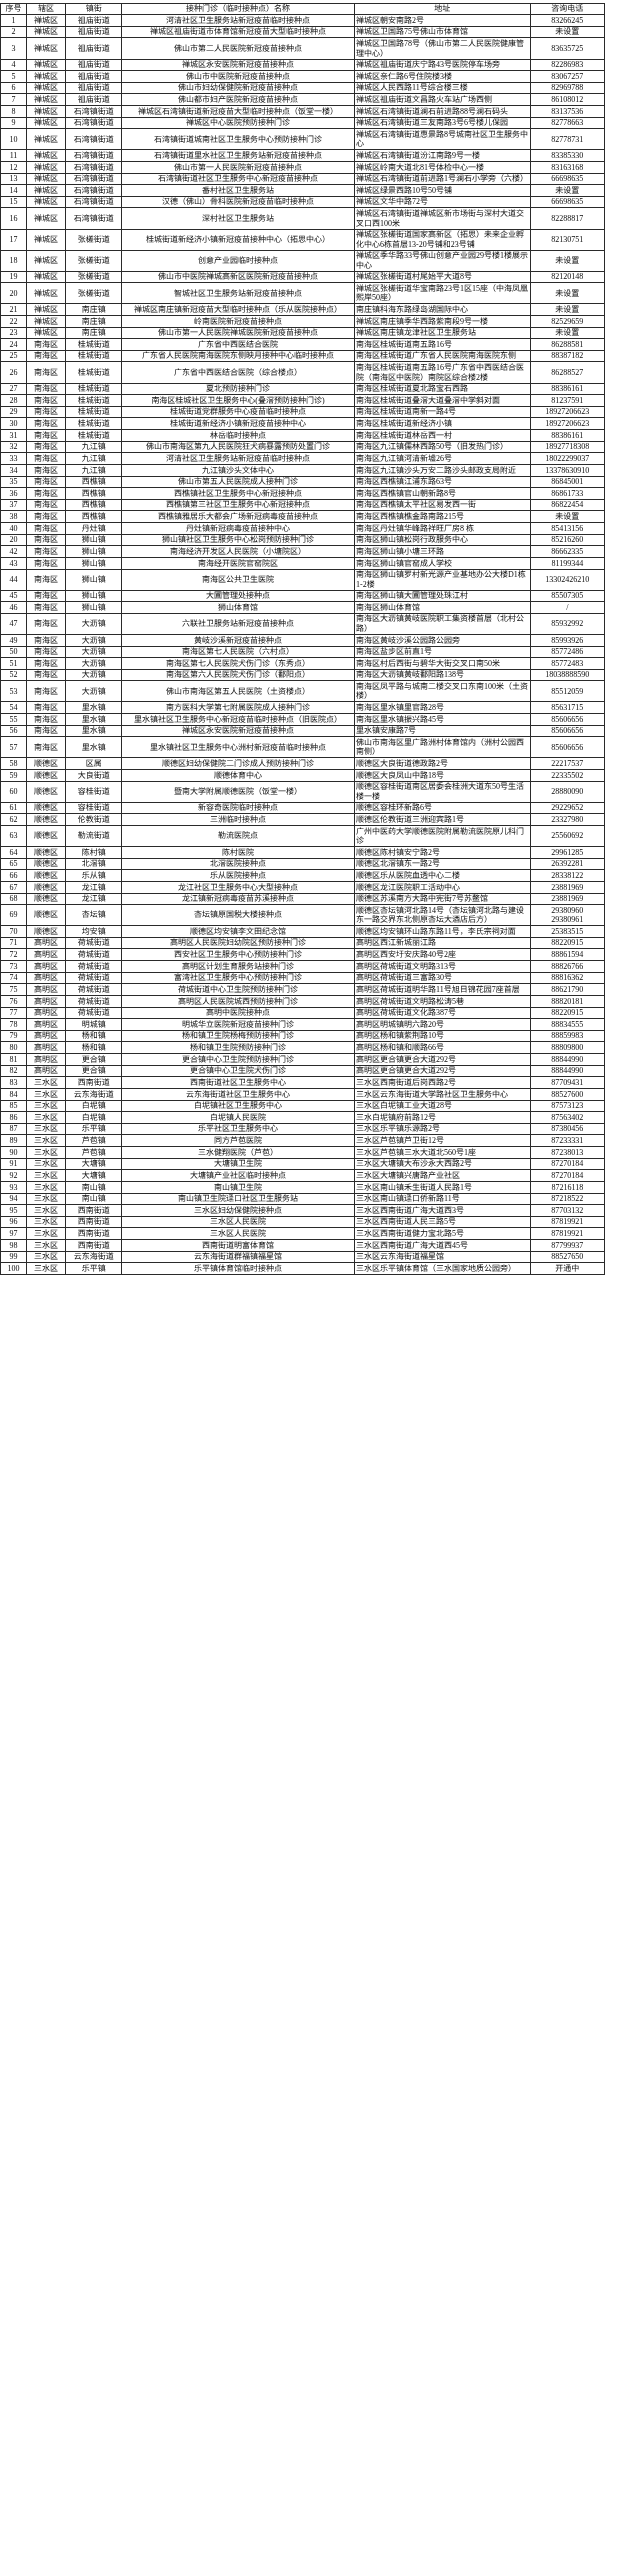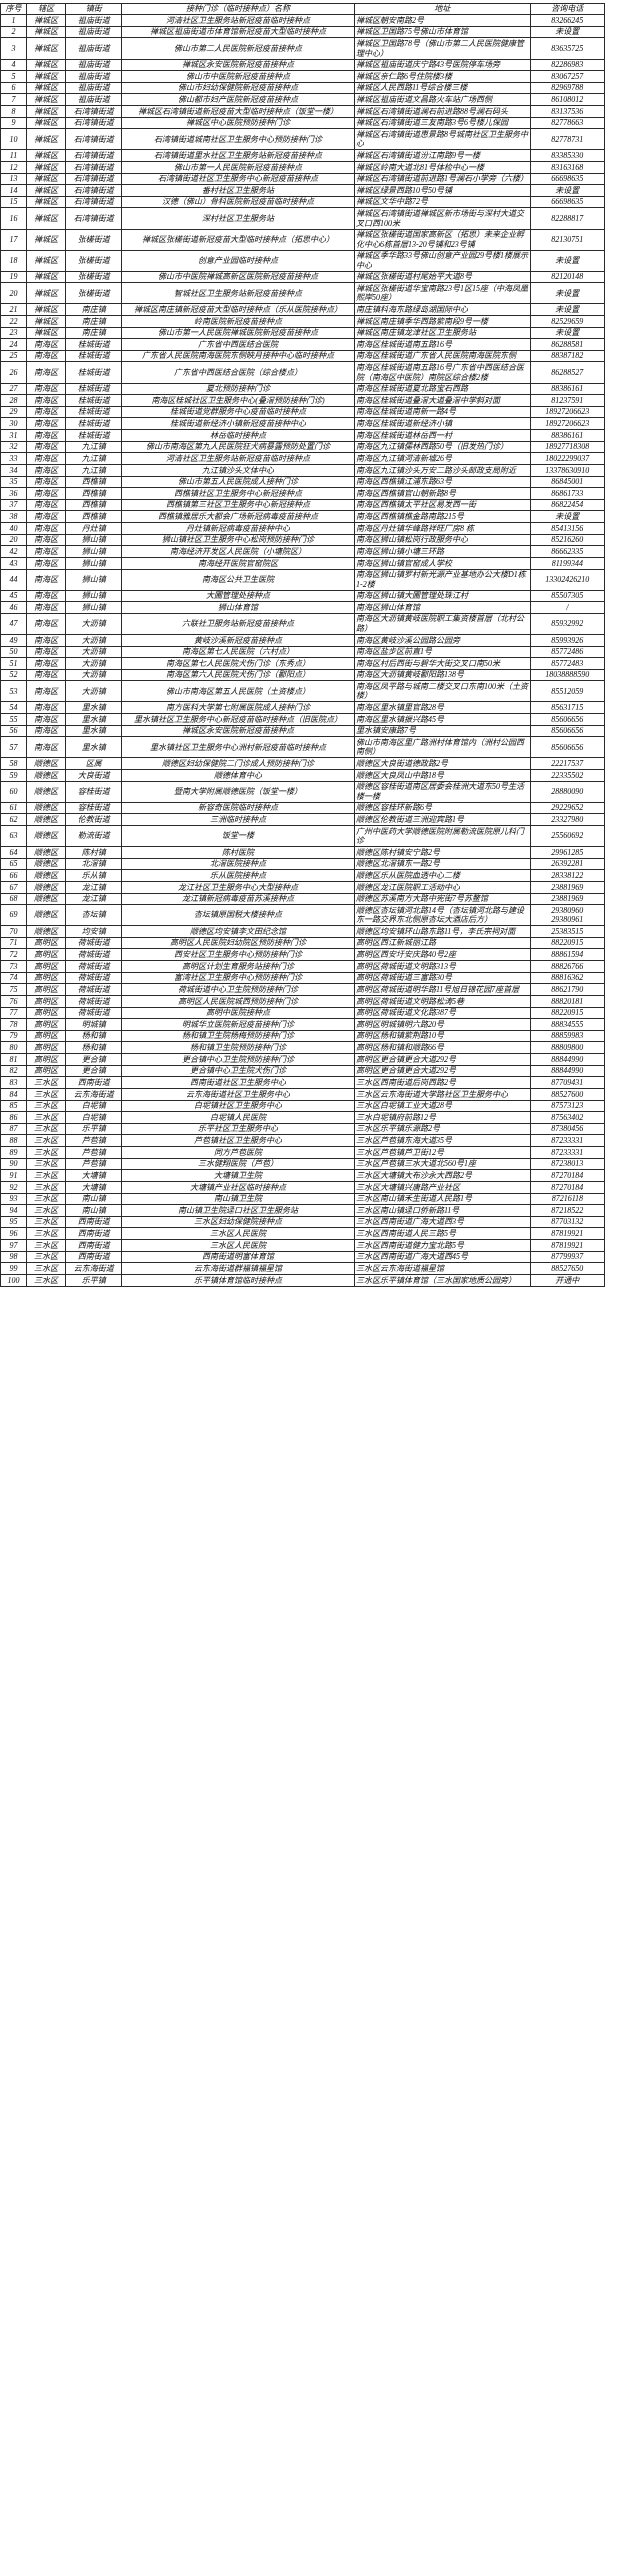--- a/index.html
+++ b/index.html
@@ -11,21 +11,20 @@
   body {
     width: 622px;
     font-family: "Liberation Serif", "DejaVu Serif", serif;
     color: #0a0a0a;
     -webkit-font-smoothing: none;
   }
   #vaccine-table-wrap {
     width: 592px;
     padding: 2.6px 0 1.3px 0;
     box-sizing: border-box;
-    font-style: italic;
   }
   table.vaccine-table {
     border-collapse: collapse;
     width: 605px;
     margin: 0 auto;
     table-layout: fixed;
   }
   table.vaccine-table th,
   table.vaccine-table td {
     border: 0.6px solid #2a2a2a;
@@ -207,21 +206,21 @@
           <td class="dist">禅城区</td>
           <td class="town">石湾镇街道</td>
           <td class="name">深村社区卫生服务站</td>
           <td class="addr">禅城区石湾镇街道禅城区新市场街与深村大道交叉口西100米</td>
           <td class="phone">82288817</td>
         </tr>
         <tr>
           <td class="seq">17</td>
           <td class="dist">禅城区</td>
           <td class="town">张槎街道</td>
-          <td class="name">禅城区张槎街道新冠疫苗大型临时接种点（拓思中心）</td>
+          <td class="name">桂城街道新经济小镇新冠疫苗接种中心（拓思中心）</td>
           <td class="addr">禅城区张槎街道国家高新区（拓思）未来企业孵化中心6栋首层13-20号铺和23号铺</td>
           <td class="phone">82130751</td>
         </tr>
         <tr>
           <td class="seq">18</td>
           <td class="dist">禅城区</td>
           <td class="town">张槎街道</td>
           <td class="name">创意产业园临时接种点</td>
           <td class="addr">禅城区季华路33号佛山创意产业园29号楼1楼展示中心</td>
           <td class="phone">未设置</td>
@@ -559,21 +558,21 @@
           <td class="dist">顺德区</td>
           <td class="town">伦教街道</td>
           <td class="name">三洲临时接种点</td>
           <td class="addr">顺德区伦教街道三洲迎宾路1号</td>
           <td class="phone">23327980</td>
         </tr>
         <tr>
           <td class="seq">63</td>
           <td class="dist">顺德区</td>
           <td class="town">勒流街道</td>
-          <td class="name">饭堂一楼</td>
+          <td class="name">勒流医院点</td>
           <td class="addr">广州中医药大学顺德医院附属勒流医院原儿科门诊</td>
           <td class="phone">25560692</td>
         </tr>
         <tr>
           <td class="seq">64</td>
           <td class="dist">顺德区</td>
           <td class="town">陈村镇</td>
           <td class="name">陈村医院</td>
           <td class="addr">顺德区陈村镇安宁路2号</td>
           <td class="phone">29961285</td>
@@ -754,28 +753,20 @@
           <td class="addr">三水白坭镇府前路12号</td>
           <td class="phone">87563402</td>
         </tr>
         <tr>
           <td class="seq">87</td>
           <td class="dist">三水区</td>
           <td class="town">乐平镇</td>
           <td class="name">乐平社区卫生服务中心</td>
           <td class="addr">三水区乐平镇乐源路2号</td>
           <td class="phone">87380456</td>
-        </tr>
-        <tr>
-          <td class="seq">88</td>
-          <td class="dist">三水区</td>
-          <td class="town">芦苞镇</td>
-          <td class="name">芦苞镇社区卫生服务中心</td>
-          <td class="addr">三水区芦苞镇东海大道35号</td>
-          <td class="phone">87233331</td>
         </tr>
         <tr>
           <td class="seq">89</td>
           <td class="dist">三水区</td>
           <td class="town">芦苞镇</td>
           <td class="name">同方芦苞医院</td>
           <td class="addr">三水区芦苞镇芦卫街12号</td>
           <td class="phone">87233331</td>
         </tr>
         <tr>

